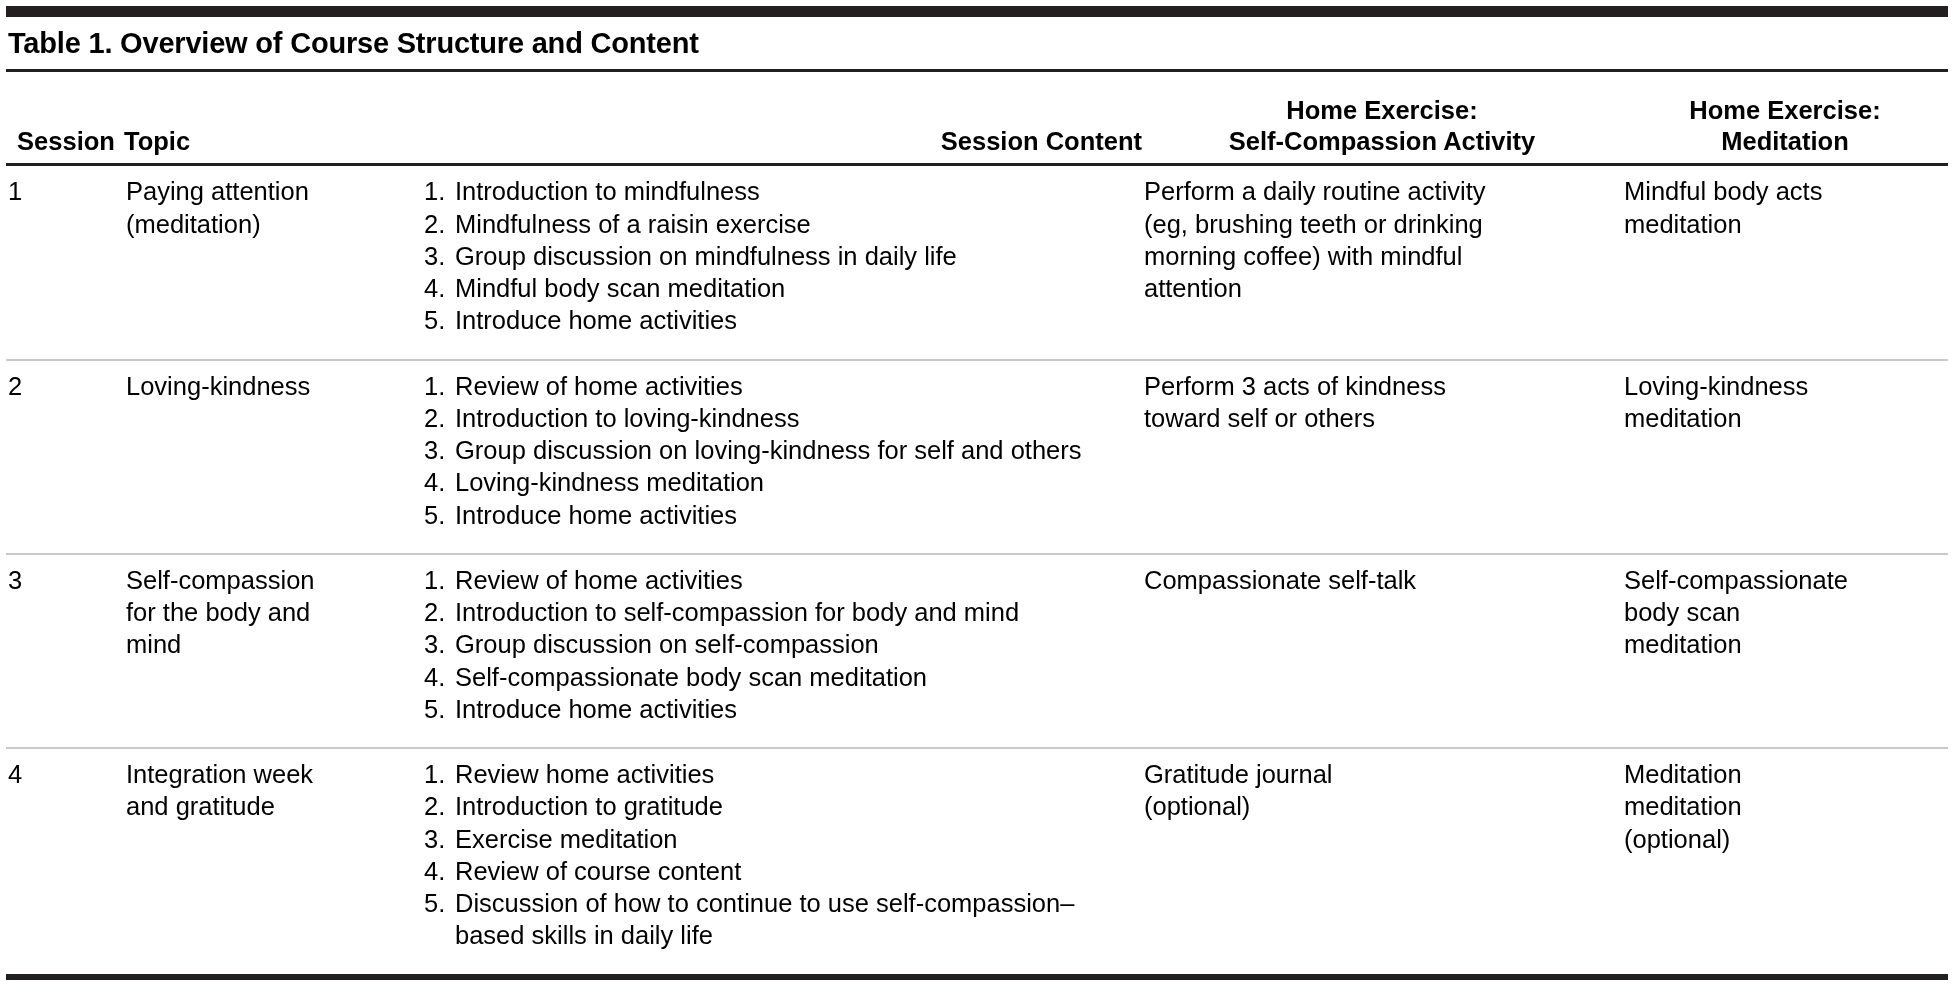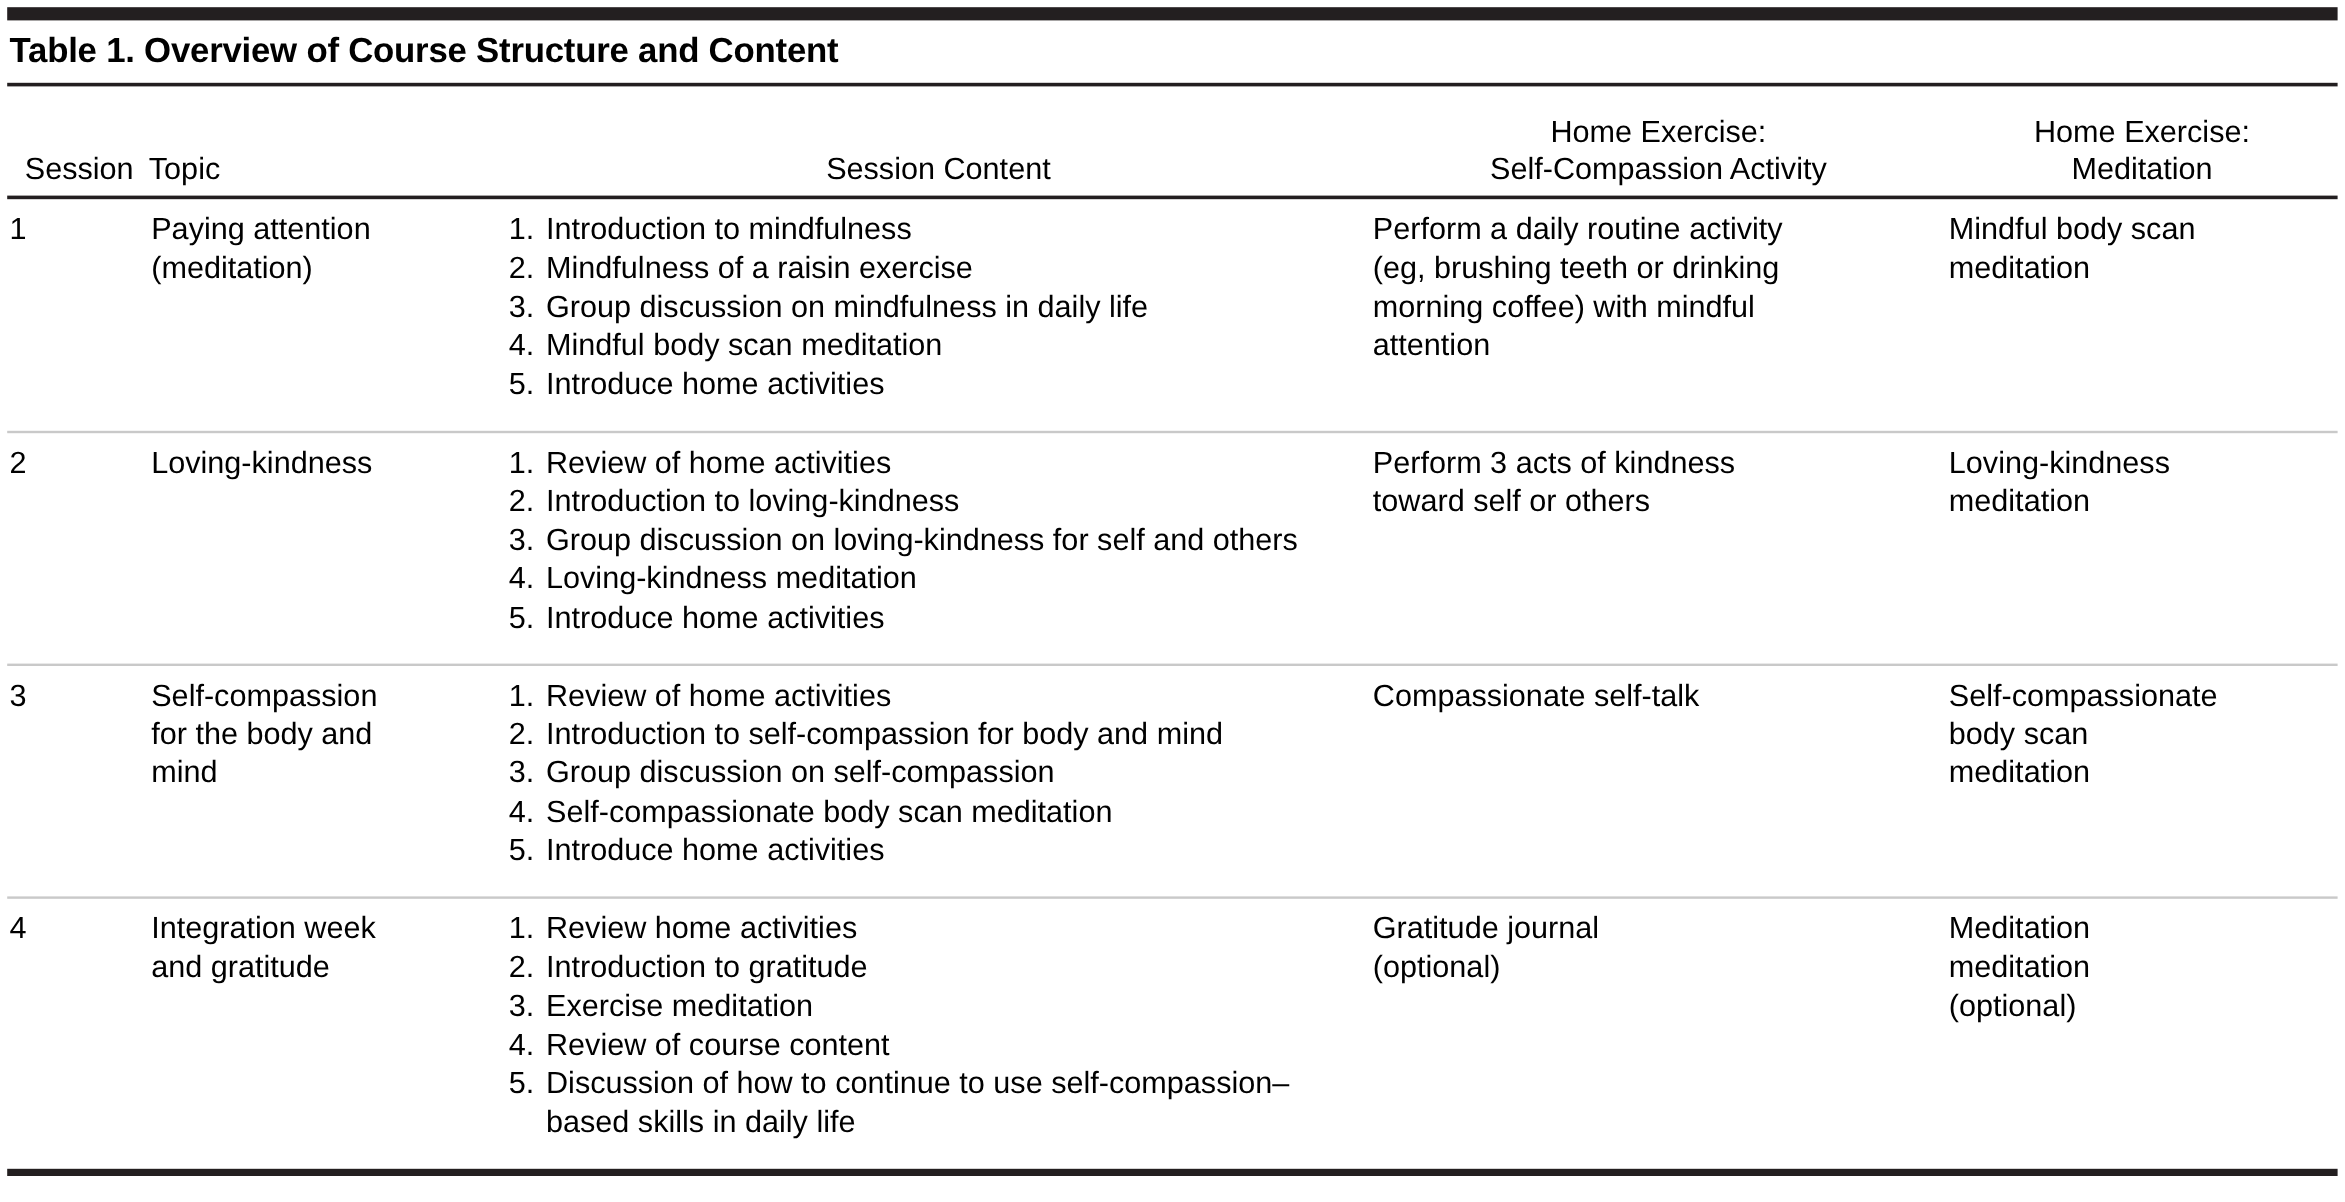--- a/index.html
+++ b/index.html
@@ -53,32 +53,32 @@
     line-height: 1.265;
   }
 
   table.t1 col.c-session  { width: 118px; }
   table.t1 col.c-topic    { width: 298px; }
   table.t1 col.c-content  { width: 720px; }
   table.t1 col.c-sca      { width: 480px; }
   table.t1 col.c-med      { width: 326px; }
 
   thead th {
-    font-weight: normal;
+    font-weight: bold;
     vertical-align: bottom;
     padding: 0 0 6px 0;
     line-height: 1.22;
     margin-top: 48px;
   }
   thead th .hdr {
     display: block;
   }
   thead th.h-session { text-align: center;   padding-left: 2px; }
   thead th.h-topic   { text-align: left; }
-  thead th.h-content { text-align: center; }
+  thead th.h-content { text-align: right; }
   thead th.h-sca     { text-align: center; }
   thead th.h-med     { text-align: center; }
 
   .head-spacer td { height: 23px; padding: 0; }
 
   
   tr.rule-head td {
     padding: 0;
     height: 3px;
     background: #231f20;
@@ -196,21 +196,21 @@
               <li><span class="num">5.</span><span>Introduce home activities</span></li>
             </ol>
           </td>
           <td class="cell-sca">
             <span class="line">Perform a daily routine activity</span>
             <span class="line">(eg, brushing teeth or drinking</span>
             <span class="line">morning coffee) with mindful</span>
             <span class="line">attention</span>
           </td>
           <td class="cell-med">
-            <span class="line">Mindful body scan</span>
+            <span class="line">Mindful body acts</span>
             <span class="line">meditation</span>
           </td>
         </tr>
         <tr class="rule-row">
           <td colspan="5"></td>
         </tr>
         <tr class="data-row">
           <td class="cell-session"><span>2</span></td>
           <td class="cell-topic">
             <span class="line">Loving-kindness</span>

